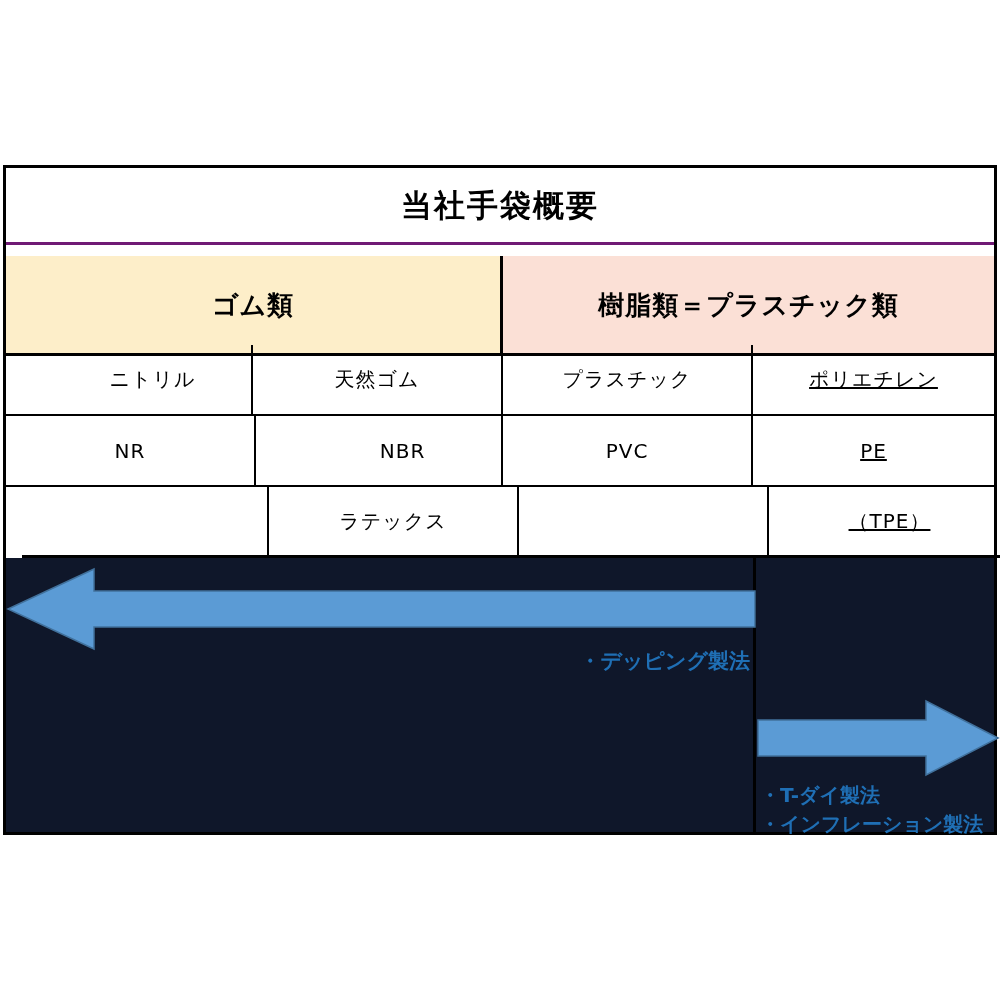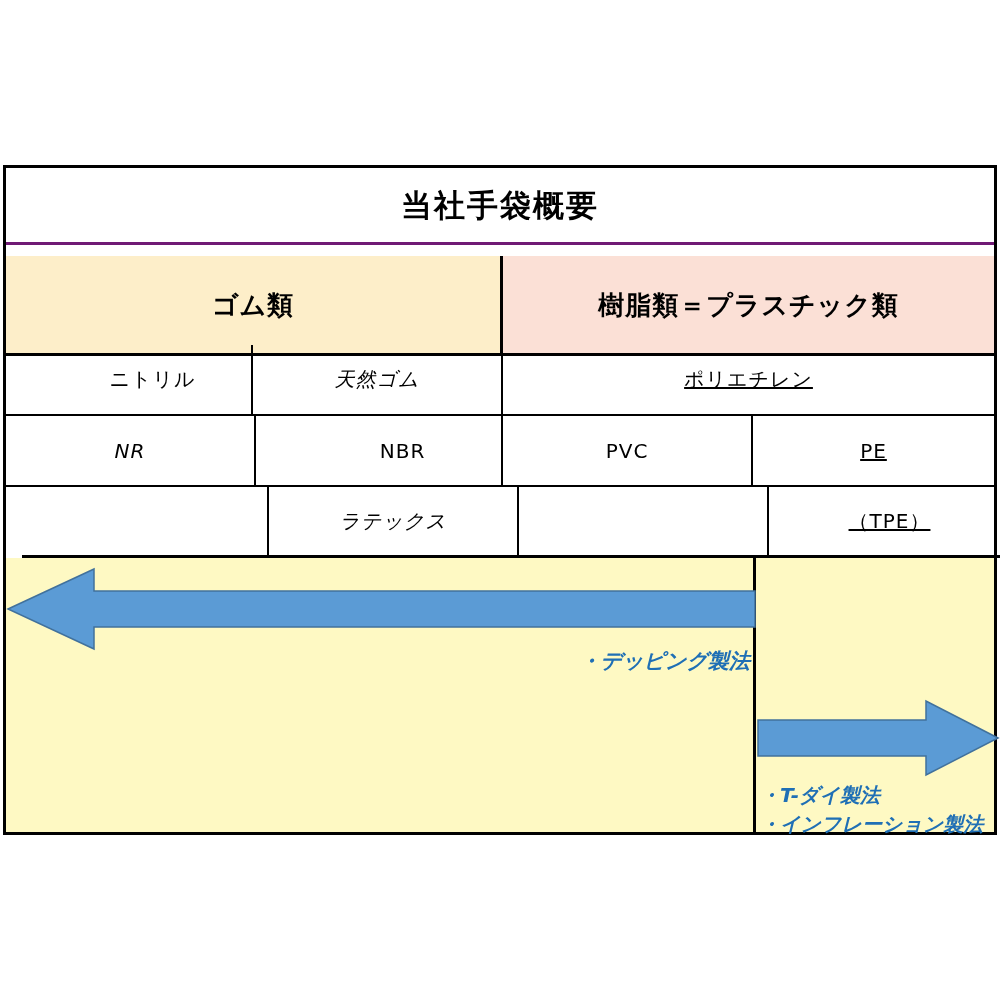--- a/index.html
+++ b/index.html
@@ -109,33 +109,32 @@
     align-items: center;
     justify-content: center;
     box-sizing: border-box;
     height: 100%;
     border-right: 2px solid #000000;
     font-size: 20px;
     color: #000000;
     letter-spacing: 1px;
   }
   .data-cell.c0 { width: 247px; padding-left: 48px; }
-  .data-cell.c1 { width: 250px; font-style: italic; }
+  .data-cell.c1 { width: 250px; }
   .data-cell.c2 { width: 250px; }
   .data-cell.c3 { flex: 1; border-right: none; text-decoration: underline; }
 
   
   .arrow-region {
     position: absolute;
     left: 0;
     top: 390px;
     width: 100%;
     bottom: 0;
-    background: #fef9c3;
-    font-style: italic;
+    background: #0f172a;
   }
   .arrow-divider {
     position: absolute;
     left: 747px;
     top: 0;
     bottom: 0;
     width: 3px;
     background: #000000;
   }
 
@@ -201,20 +200,21 @@
     <div class="cat-cell resin">
       <span class="cat-text">樹脂類＝プラスチック類</span>
     </div>
   </div>
 
   <div class="data-rows">
 
     <div class="data-row">
       <div class="data-cell c0">ニトリル</div>
       <div class="data-cell c1">天然ゴム</div>
+      <div class="data-cell c2">プラスチック</div>
       <div class="data-cell c3">ポリエチレン</div>
     </div>
 
     <div class="data-row">
       <div class="data-cell c1">NR</div>
       <div class="data-cell c0">NBR</div>
       <div class="data-cell c2">PVC</div>
       <div class="data-cell c3">PE</div>
     </div>
 

